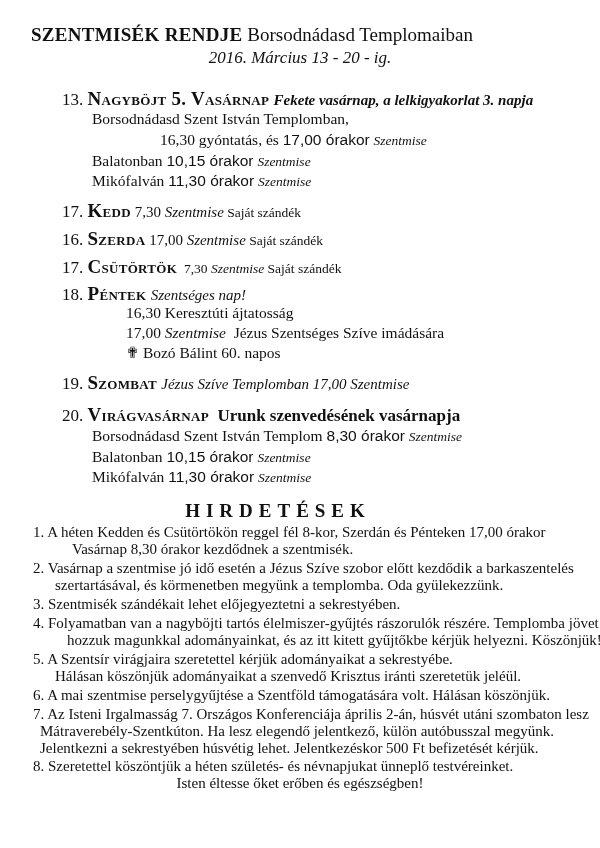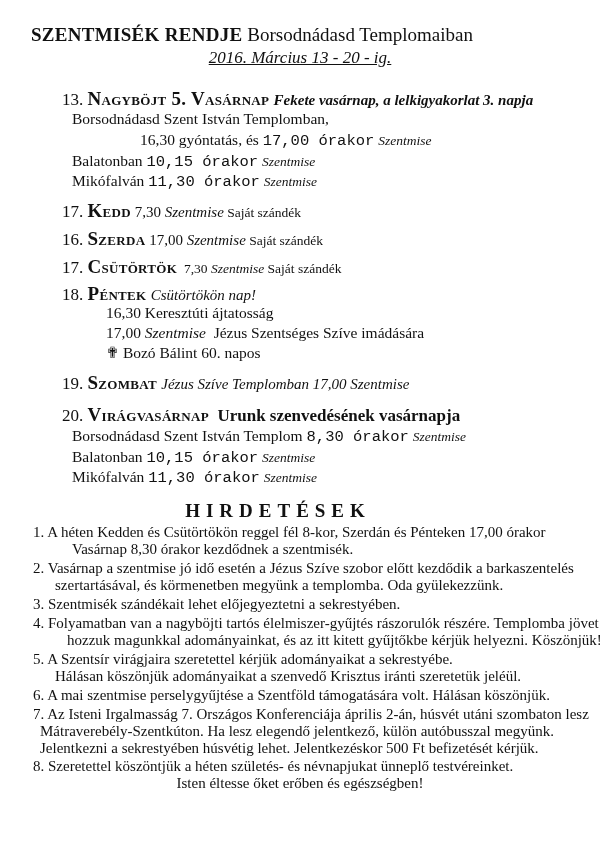--- a/index.html
+++ b/index.html
@@ -1,26 +1,26 @@
 <!DOCTYPE html>
 <html><head>
 <meta charset="utf-8">
 <style>
   html, body { margin: 0; padding: 0; background: #ffffff; }
   body { width: 600px; height: 848px; position: relative; overflow: hidden; color: #111; font-family: "Liberation Serif", serif; }
   .abs { position: absolute; white-space: nowrap; }
   .title { top: 24px; left: 0; width: 504px; text-align: center; font-size: 19px; }
   .title .caps { font-weight: bold; letter-spacing: 0.3px; font-variant: small-caps; }
-  .subtitle { top: 48px; left: 0; width: 600px; text-align: center; font-size: 17px; font-style: italic; text-decoration: underline; }
+  .subtitle { top: 48px; left: 0; width: 600px; text-align: center; font-size: 17px; font-style: italic; }
   .day { font-size: 17px; }
   .day .name { font-weight: bold; font-variant: small-caps; font-size: 19px; letter-spacing: 0.3px; }
   .it { font-style: italic; }
   .bi { font-style: italic; font-weight: bold; }
-  .sans { font-family: Liberation Mono, monospace; }
-  .line { font-size: 15.5px; }
+  .sans { font-family: Liberation Sans, sans-serif; }
+  .line { font-size: 15.5px; margin-left: 20px; }
   .small { font-size: 13.5px; }
   .hird { top: 500px; left: 0; width: 556px; text-align: center; font-size: 19px; font-weight: bold; letter-spacing: 6px; }
   .ann { font-size: 15px; }
   .center { left: 0; width: 600px; text-align: center; }
 </style>
 </head>
 <body>
 
 <div class="abs title">
   <span class="caps">SZENTMISÉK RENDJE</span><span> Borsodnádasd Templomaiban</span>
@@ -54,21 +54,21 @@
 </div>
 
 <div class="abs day" style="top:256px; left:62px;">
   <span>17.</span>
   <span class="name">Csütörtök</span><span class="small" style="white-space:pre;">  7,30 </span><span class="it small">Szentmise</span><span class="small"> Saját szándék</span>
 </div>
 
 <div class="abs day" style="top:283px; left:62px;">
   <span>18.</span>
   <span class="name">Péntek</span>
-  <span class="it" style="font-size:15px;">Csütörtökön nap!</span>
+  <span class="it" style="font-size:15px;">Szentséges nap!</span>
 </div>
 <div class="abs line" style="top:304px; left:106px;">16,30 Keresztúti ájtatosság</div>
 <div class="abs line" style="top:324px; left:106px;">
   <span>17,00 </span><span class="it">Szentmise</span><span style="white-space:pre;">  Jézus Szentséges Szíve imádására</span>
 </div>
 <div class="abs line" style="top:344px; left:106px;">
   <span>✟</span><span> Bozó Bálint 60. napos</span>
 </div>
 
 <div class="abs day" style="top:372px; left:62px;">

